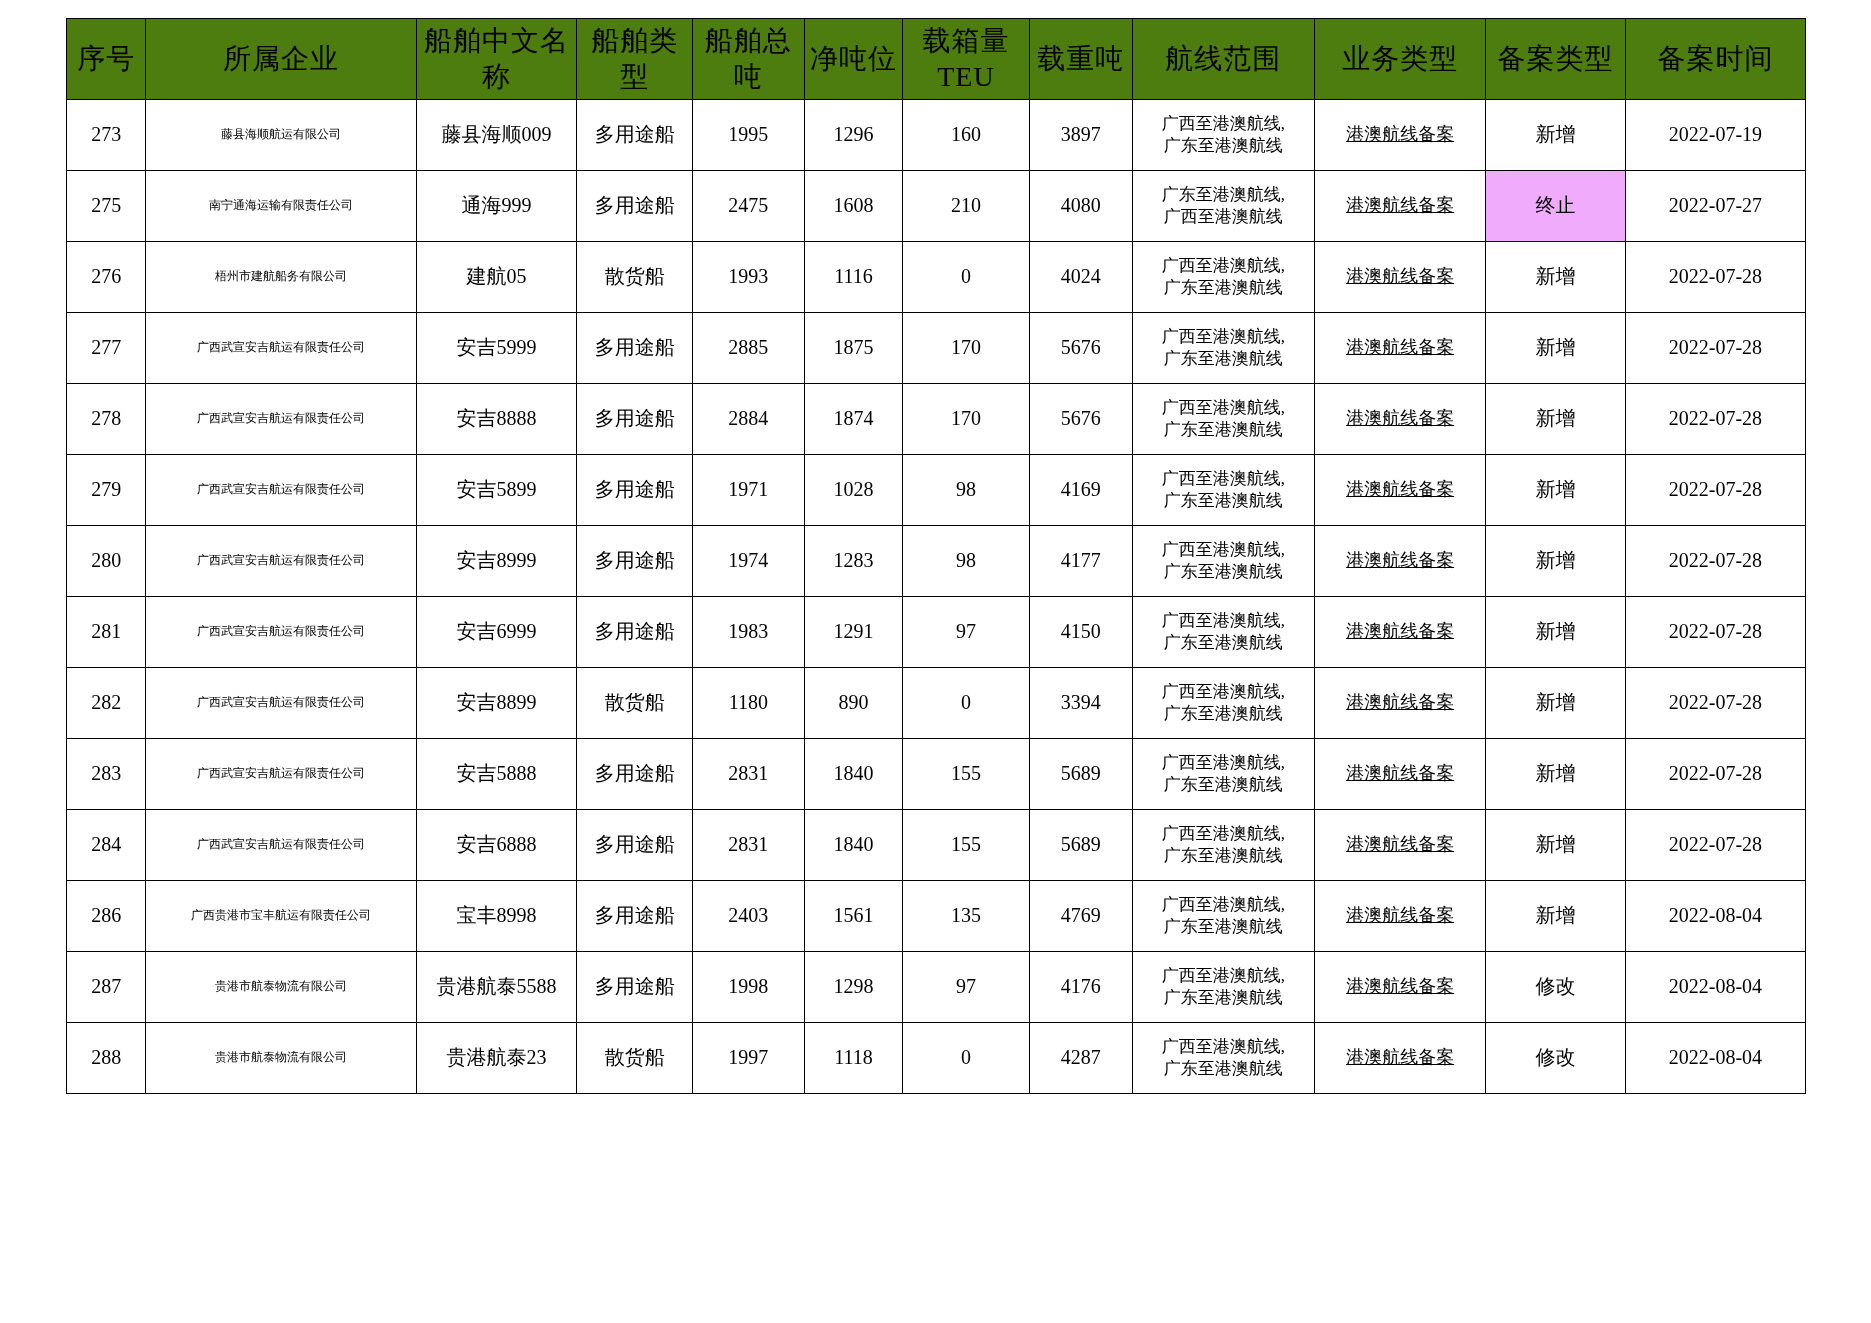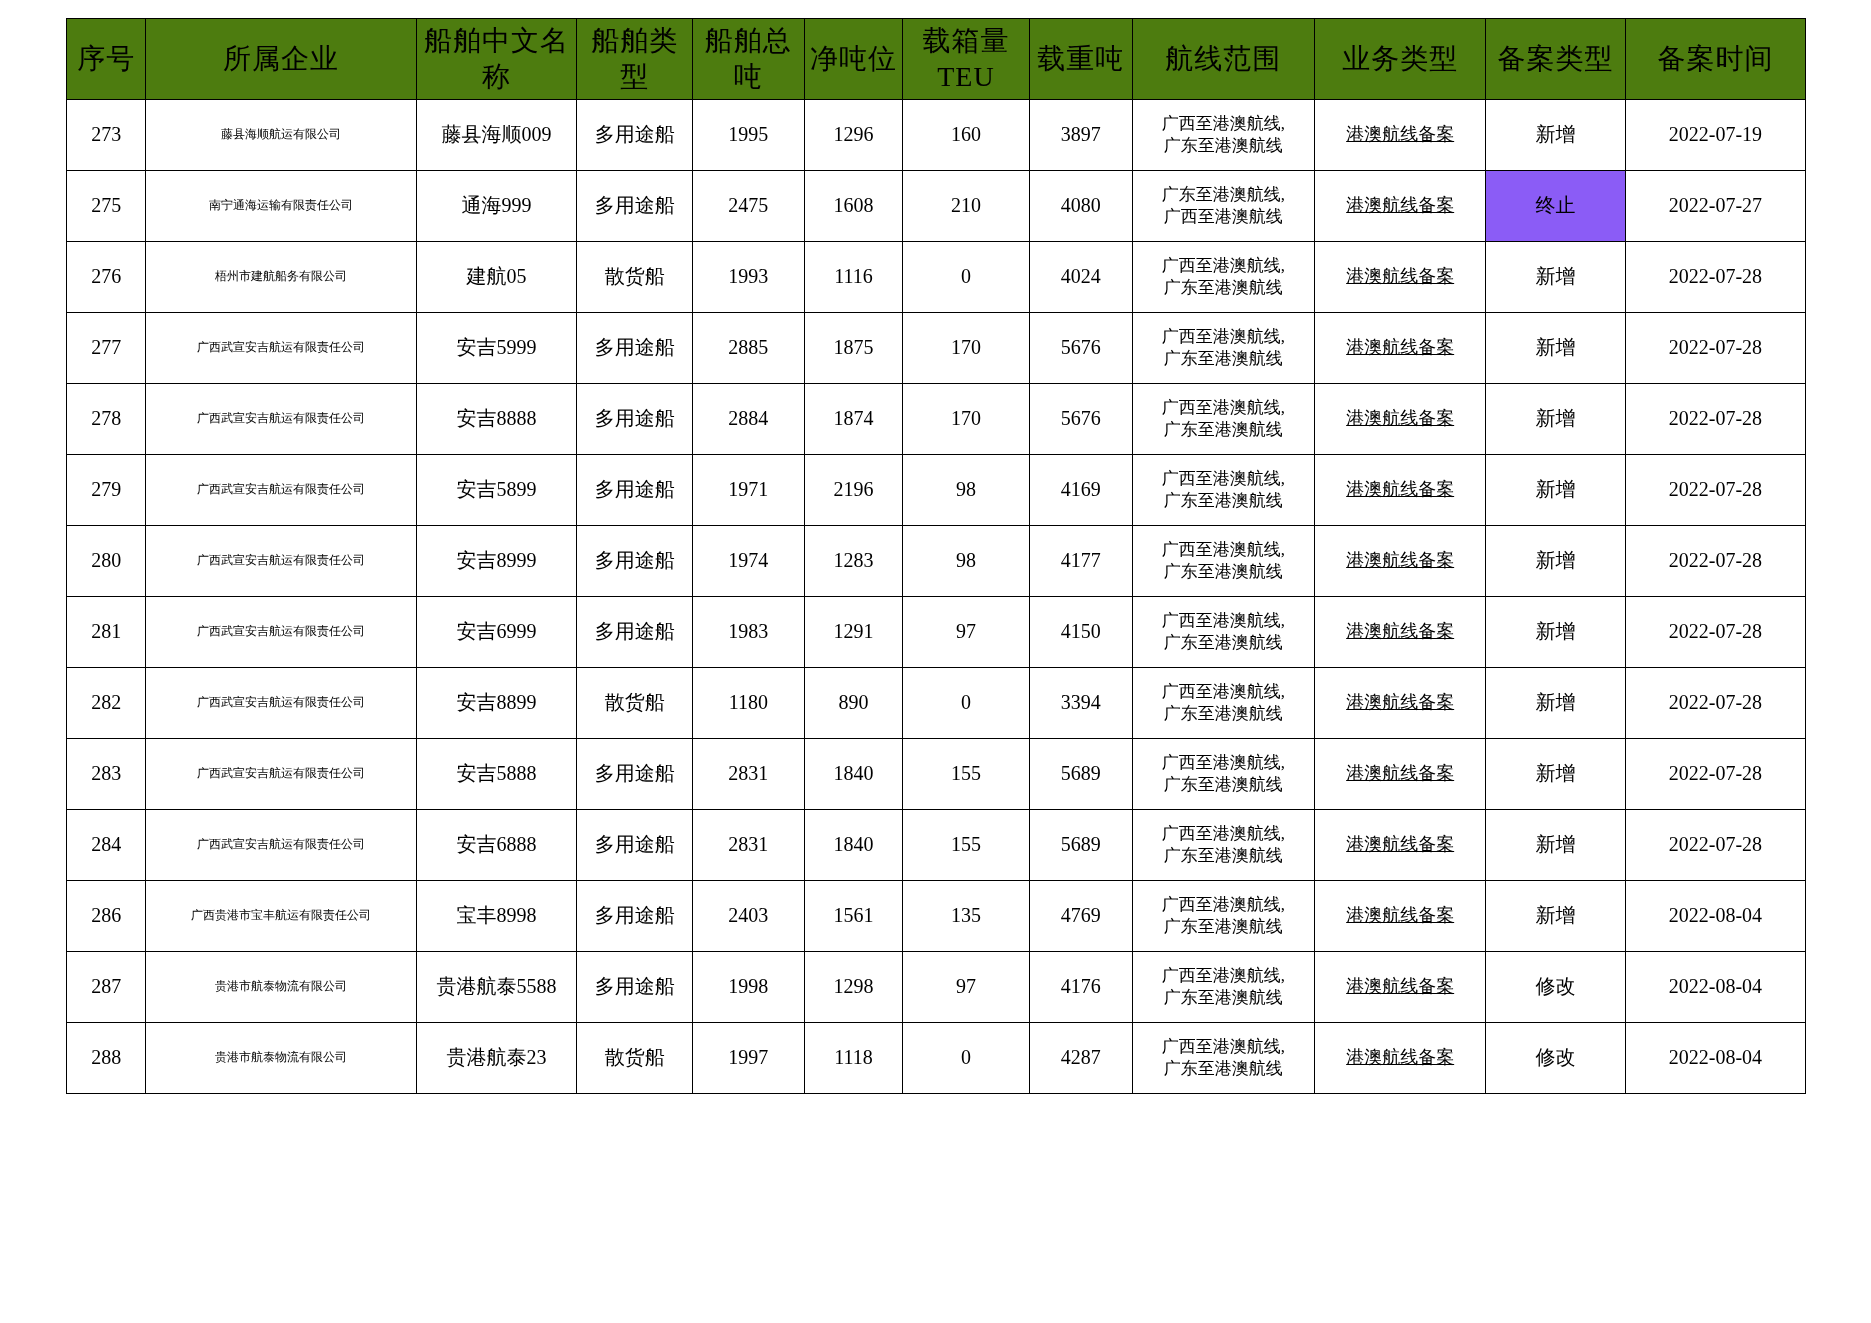--- a/index.html
+++ b/index.html
@@ -53,21 +53,21 @@
     font-size: 18px;
     text-decoration: underline;
   }
   td.company {
     font-size: 12px;
     line-height: 1.3;
     padding-left: 6px;
     padding-right: 6px;
   }
   td.highlight {
-    background: #8b5cf6;
+    background: #f0abfc;
   }
   
   col.c-idx      { width: 74px; }
   col.c-company  { width: 252px; }
   col.c-name     { width: 150px; }
   col.c-type     { width: 108px; }
   col.c-gross    { width: 104px; }
   col.c-net      { width: 92px; }
   col.c-teu      { width: 118px; }
   col.c-dwt      { width: 96px; }
@@ -196,21 +196,21 @@
           <td class="biz">港澳航线备案</td>
           <td>新增</td>
           <td>2022-07-28</td>
         </tr>
         <tr>
           <td>279</td>
           <td class="company">广西武宣安吉航运有限责任公司</td>
           <td>安吉5899</td>
           <td>多用途船</td>
           <td>1971</td>
-          <td>2196</td>
+          <td>1028</td>
           <td>98</td>
           <td>4169</td>
           <td class="route">
             <div>广西至港澳航线,</div>
             <div>广东至港澳航线</div>
           </td>
           <td class="biz">港澳航线备案</td>
           <td>新增</td>
           <td>2022-07-28</td>
         </tr>

